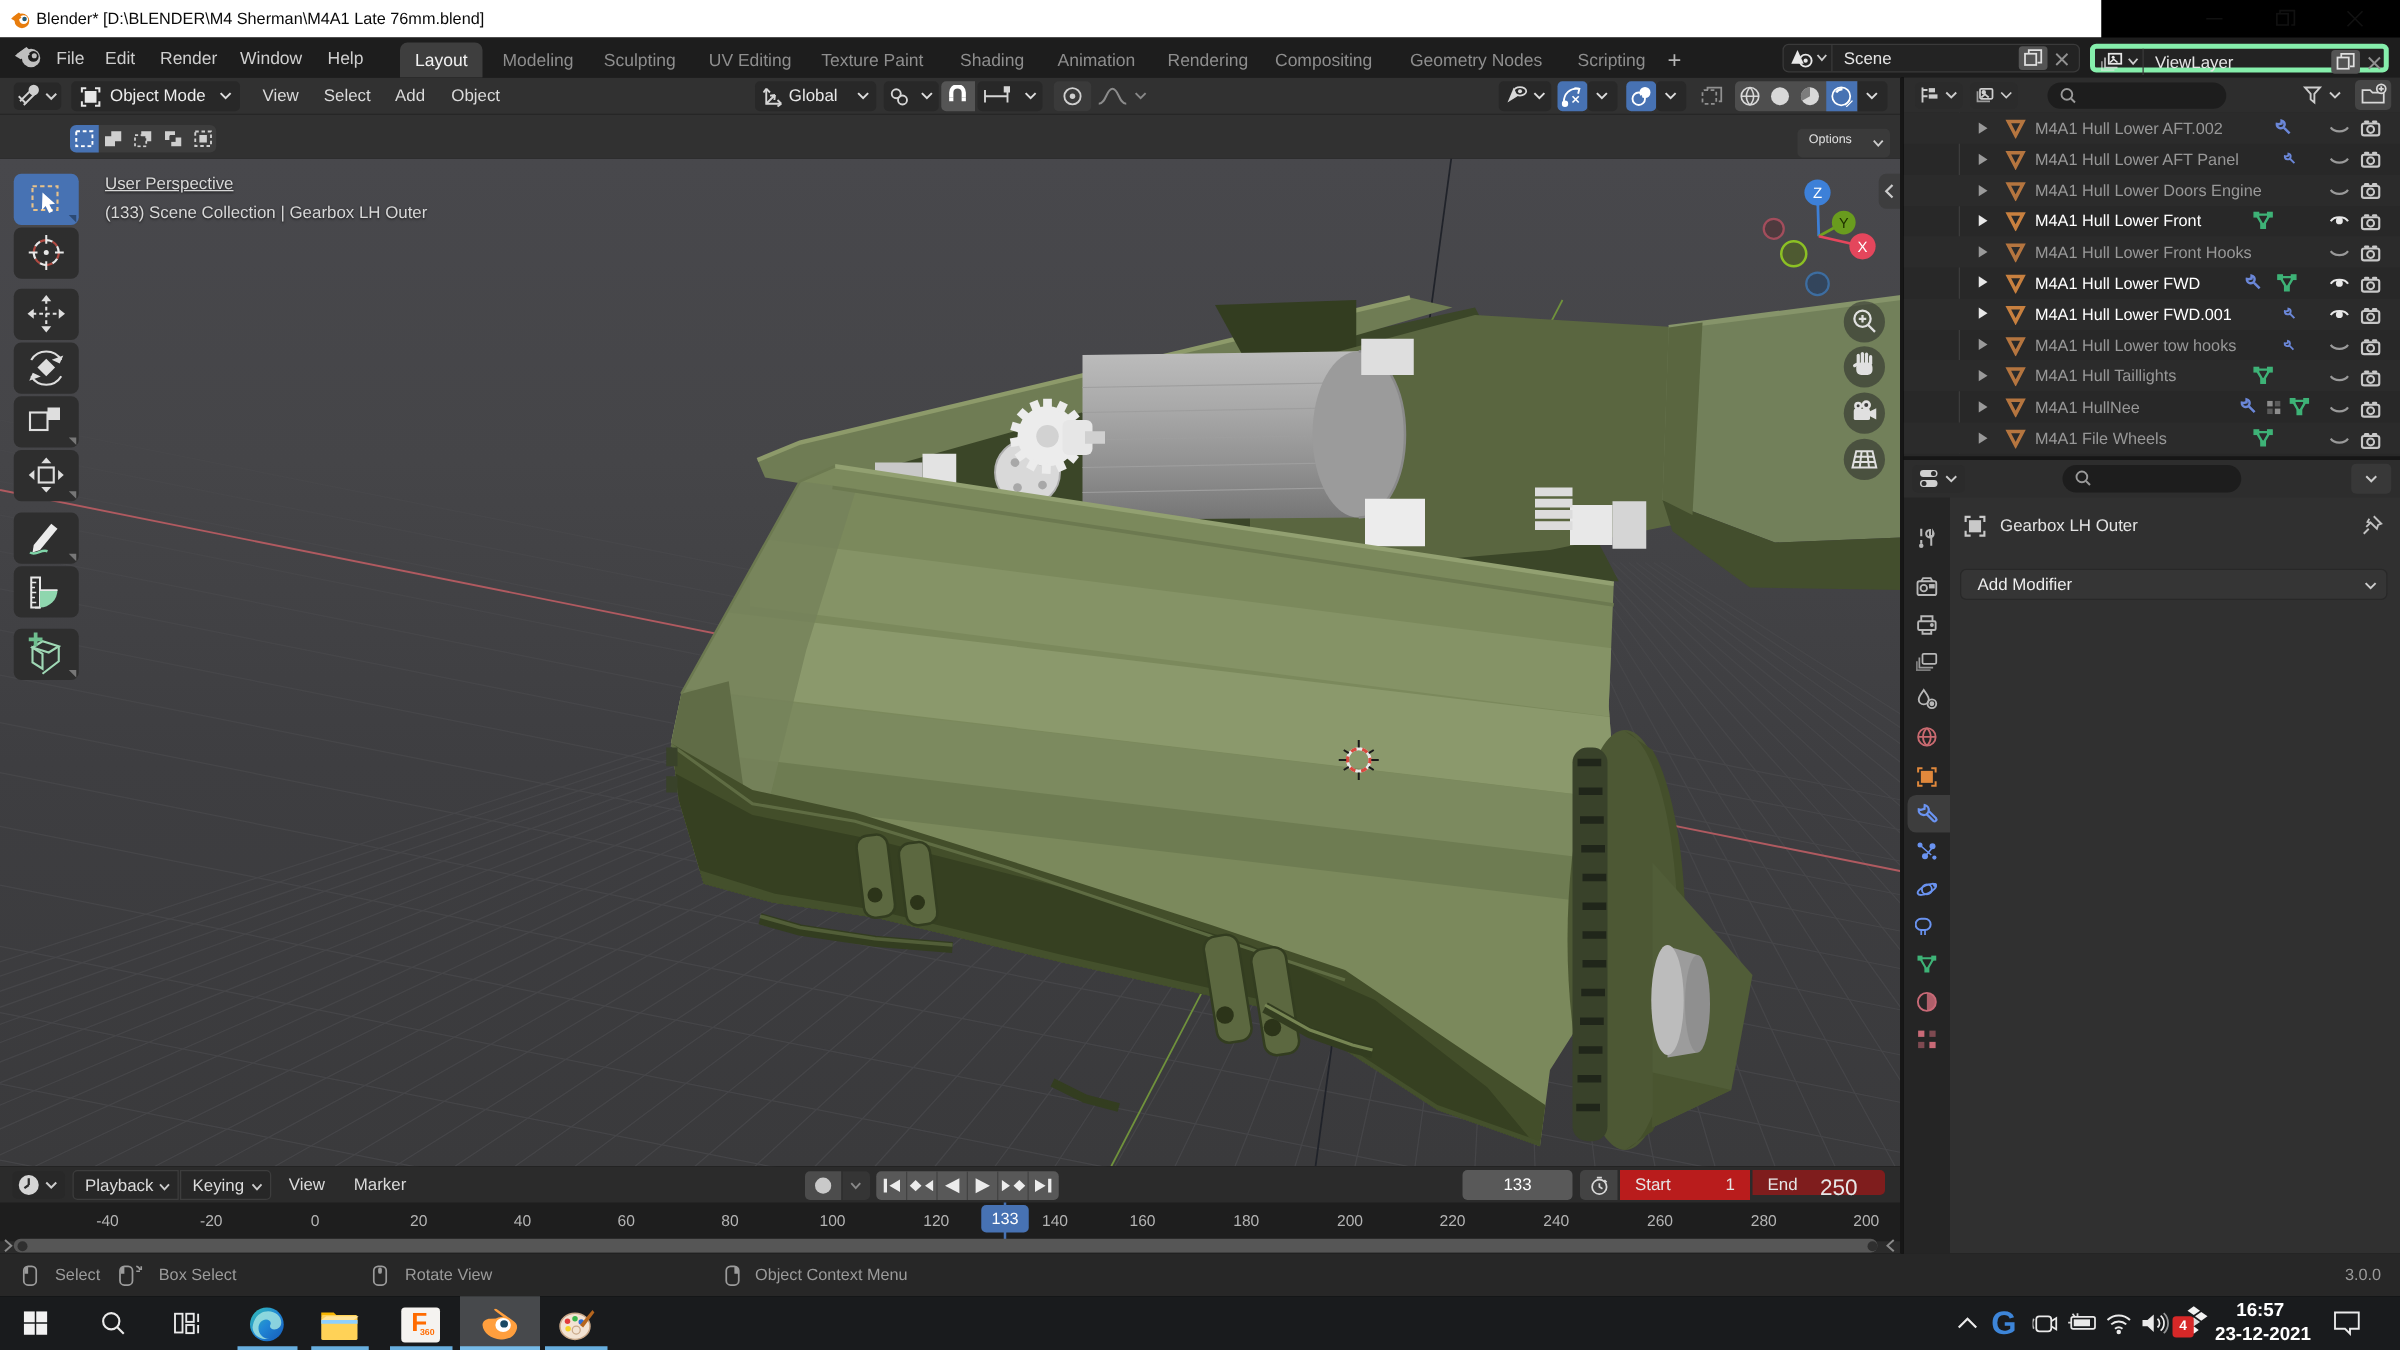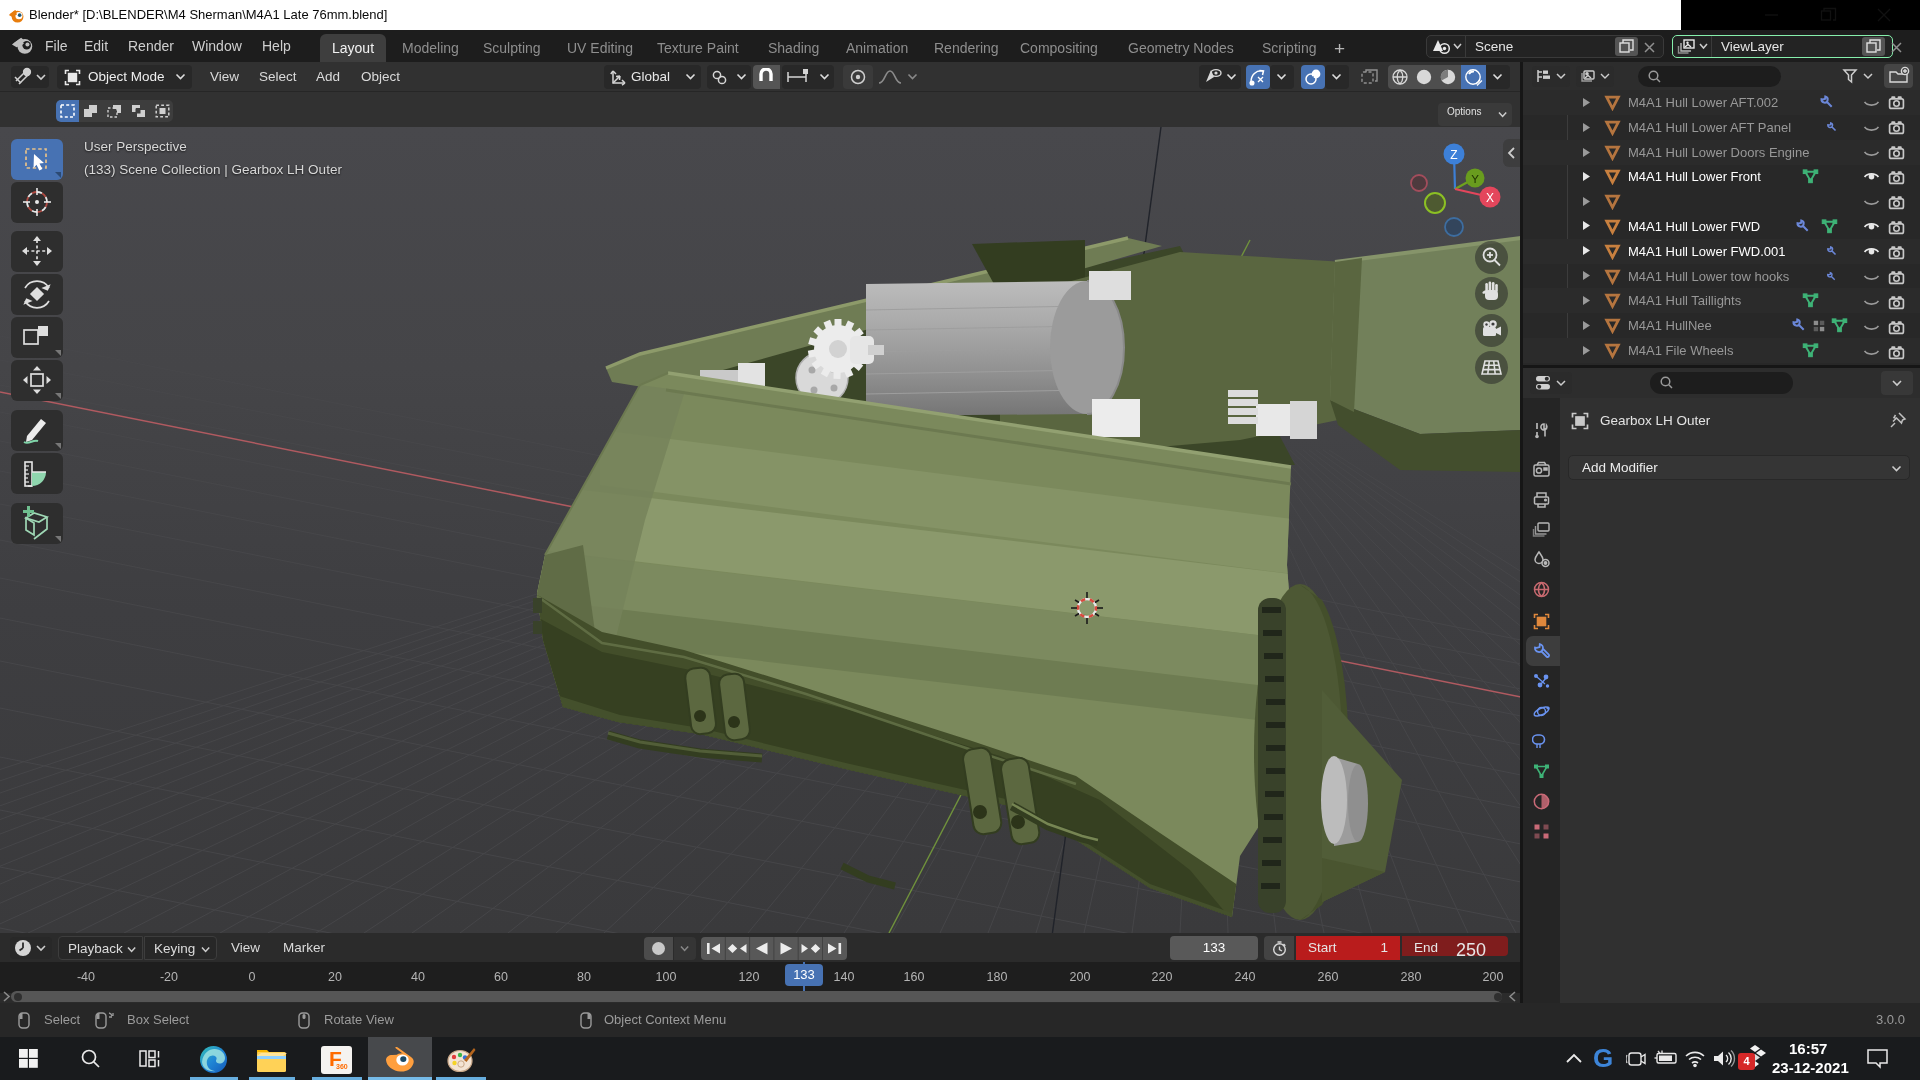--- a/index.html
+++ b/index.html
@@ -14,21 +14,21 @@
 .menu { position:absolute; top:8px; font-size:14px; color:#cfcfcf; }
 .tab { position:absolute; top:4px; height:28px; line-height:28px; padding:0 12px; font-size:14px; color:#8e8e8e; border-radius:6px 6px 0 0; }
 .tab.active { background:#3e3e3e; color:#f2f2f2; }
 
 #vphead { left:0; top:62px; width:1521px; height:30px; background:#313131; border-bottom:1px solid #262626;}
 #toolrow { left:0; top:92px; width:1521px; height:35px; background:#313131; }
 .hbtn { position:absolute; background:#282828; border-radius:4px; color:#e4e4e4; font-size:13px; }
 .hmenu { position:absolute; top:7px; font-size:13.5px; color:#dadada; }
 
 #canvas { left:0; top:127px; width:1521px; height:806px; background:linear-gradient(#48484c 0%, #454548 30%, #3e3e41 60%, #3a3a3c 100%); }
-#vptext1 { left:84px; top:139px; font-size:13.5px; color:#d8d8d8; text-shadow:0 1px 2px rgba(0,0,0,.7); }
+#vptext1 { left:84px; top:139px; font-size:13.5px; color:#d8d8d8; text-shadow:0 1px 2px rgba(0,0,0,.7);text-decoration:underline; }
 #vptext2 { left:84px; top:162px; font-size:13.5px; color:#d8d8d8; text-shadow:0 1px 2px rgba(0,0,0,.7); }
 
 .tbtn { position:absolute; left:11px; width:52px; height:41px; background:#2e2e2e; border-radius:6px; }
 .tbtn.active { background:#4772b3; }
 
 .vbtn { position:absolute; width:33px; height:33px; border-radius:50%; background:rgba(42,42,42,.55); color:#e8e8e8; }
 
 #timeline { left:0; top:933px; width:1521px; height:70px; background:#2b2b2b; }
 #ruler { position:absolute; left:0; top:29px; width:1521px; height:31px; background:#1e1e1e; }
 .rnum { position:absolute; top:8px; font-size:12.5px; color:#b4b4b4; transform:translateX(-50%); }
@@ -106,21 +106,21 @@
               <rect x="5" y="6" width="9" height="9"></rect>
               <path d="M8 6 V3 h10 v10 h-3"></path>
             </g>
           </svg>
     </div>
     <svg style="position:absolute;left:215px;top:4px" width="15" height="15" viewBox="0 0 15 15">
           <path d="M3 3 l9 9 M12 3 l-9 9" stroke="#909090" stroke-width="1.5"></path>
         </svg>
   </div>
 
-  <div class="abs" style="left:1672px;top:5px;width:221px;height:23px;background:#232323;border:1px solid #86efac;border-radius:5px">
+  <div class="abs" style="left:1672px;top:5px;width:239px;height:23px;background:#232323;border:4px solid #86efac;border-radius:5px">
     <svg style="position:absolute;left:4px;top:2px" width="32" height="17" viewBox="0 0 32 17">
       <g fill="none" stroke="#e8e8e8" stroke-width="1.4">
             <rect x="7" y="2" width="10" height="8"></rect>
             <path d="M4 5 v8 h10" opacity=".75"></path>
             <path d="M1.5 8 v7 h10" opacity=".55"></path>
           </g>
       <circle cx="10.5" cy="4.8" r="1.2" fill="#e8e8e8"></circle>
           <path d="M8 9 l3 -2.6 3 2.6" stroke="#e8e8e8" stroke-width="1.3" fill="none"></path>
       <path d="M23 6 l3.5 4 3.5 -4" stroke="#ccc" stroke-width="1.5" fill="none"></path>
     </svg>
@@ -929,20 +929,23 @@
       </div>
   <div class="orow" style="top:53px">
         <span class="nm">M4A1 Hull Lower AFT Panel</span>
       </div>
   <div class="orow" style="top:78px;background:#2b2b2b">
         <span class="nm">M4A1 Hull Lower Doors Engine</span>
       </div>
   <div class="orow sel" style="top:102px">
         <span class="nm">M4A1 Hull Lower Front</span>
       </div>
+  <div class="orow" style="top:127px;background:#2b2b2b">
+        <span class="nm">M4A1 Hull Lower Front Hooks</span>
+      </div>
   <div class="orow sel" style="top:152px">
         <span class="nm">M4A1 Hull Lower FWD</span>
       </div>
   <div class="orow sel" style="top:177px;background:#2b2b2b">
         <span class="nm">M4A1 Hull Lower FWD.001</span>
       </div>
   <div class="orow" style="top:202px">
         <span class="nm">M4A1 Hull Lower tow hooks</span>
       </div>
   <div class="orow" style="top:226px;background:#2b2b2b">

